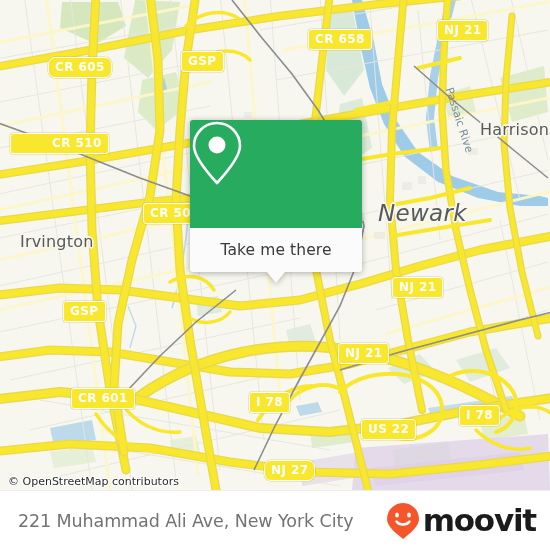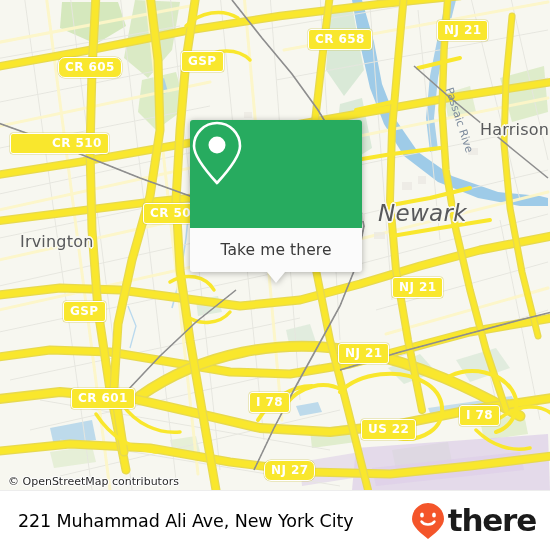--- a/index.html
+++ b/index.html
@@ -108,21 +108,21 @@
   
   #bottom-bar {
     position:absolute; left:0; top:490px; width:550px; height:60px;
     background:#ffffff;
     display:flex; align-items:center; justify-content:space-between;
     padding:0 14px 0 18px;
     border-top:1px solid #ededed;
   }
   #address-text {
     font-size:17.5px;
-    color:#000000;
+    color:#737373;
     font-family:"DejaVu Sans", sans-serif;
     letter-spacing:-.1px;
     white-space:nowrap;
   }
   #brand { display:flex; align-items:center; gap:3px; }
   #brand-name {
     font-size:31px;
     font-weight:bold;
     color:#1b1b1b;
     font-family:"DejaVu Sans", sans-serif;
@@ -330,21 +330,21 @@
         <rect x="244" y="112" width="8" height="6"></rect>
       </g>
     </svg>
 
     <div class="place-label place-newark" style="left:378px; top:200px;">Newark</div>
     <div class="place-label place-medium" style="left:480px; top:120px;">Harrison</div>
     <div class="place-label place-medium" style="left:20px; top:232px;">Irvington</div>
 
     <div class="river-label" style="left:455px; top:86px; transform:rotate(72deg);">Passaic Rive</div>
 
-    <div class="shield" style="left:58px;  top:57px;border-radius:7px;">CR 605</div>
+    <div class="shield" style="left:48px;  top:57px;border-radius:7px;">CR 605</div>
     <div class="shield" style="left:181px; top:51px;">GSP</div>
     <div class="shield" style="left:308px; top:29px;">CR 658</div>
     <div class="shield" style="left:437px; top:20px;">NJ 21</div>
     <div class="shield" style="left:10px;  top:133px;padding-left:41px;">CR 510</div>
     <div class="shield" style="left:143px; top:203px;">CR 509</div>
     <div class="shield" style="left:63px;  top:301px;">GSP</div>
     <div class="shield" style="left:392px; top:277px;">NJ 21</div>
     <div class="shield" style="left:338px; top:343px;">NJ 21</div>
     <div class="shield" style="left:71px;  top:388px;">CR 601</div>
     <div class="shield" style="left:249px; top:392px;">I 78</div>
@@ -371,17 +371,17 @@
 
   <div id="bottom-bar">
     <div id="address-text">221 Muhammad Ali Ave, New York City</div>
     <div id="brand">
       <svg width="34" height="38" viewBox="0 0 34 38">
         <path d="M17 1 C8.2 1 1 8.2 1 17 C1 24.2 10 31.5 17 37 C24 31.5 33 24.2 33 17 C33 8.2 25.8 1 17 1 Z" fill="#f4552a"></path>
         <ellipse cx="11" cy="13" rx="1.9" ry="2.6" fill="#ffffff"></ellipse>
         <ellipse cx="23" cy="13" rx="1.9" ry="2.6" fill="#ffffff"></ellipse>
         <path d="M10.5 19.5 C13 23.5 21 23.5 23.5 19.5" fill="none" stroke="#ffffff" stroke-width="2.4" stroke-linecap="round"></path>
       </svg>
-      <span id="brand-name">there</span>
+      <span id="brand-name">moovit</span>
     </div>
   </div>
 
 </div>
 
 </body></html>

